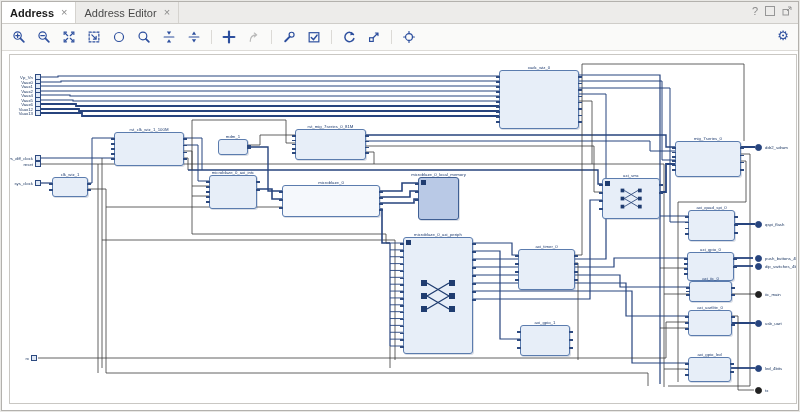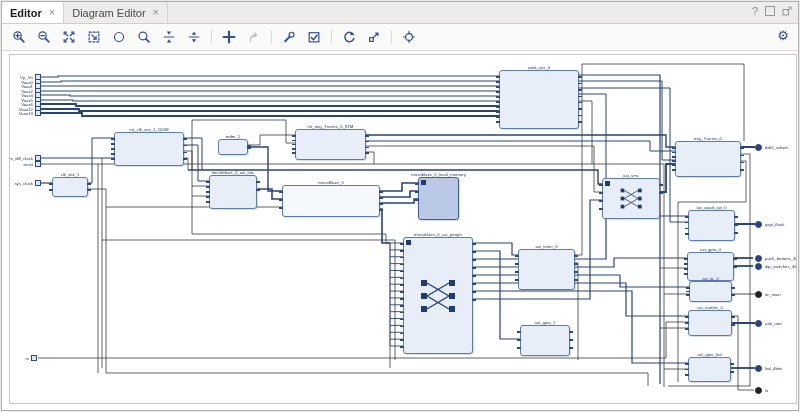--- a/index.html
+++ b/index.html
@@ -31,25 +31,25 @@
   .plab.right{text-align:left}
   .psq{position:absolute;width:6px;height:6px;border:1px solid #2d4a80;background:#dfe8f5;box-sizing:border-box}
   .pcir{position:absolute;width:7px;height:7px;border-radius:50%;box-sizing:border-box}
 </style>
 </head>
 <body>
 
 <div class="panel">
   <div class="tabbar">
     <div class="tab active">
-      <span class="tlabel">Editor</span>
+      <span class="tlabel">Address</span>
       <span class="tclose">×</span>
     </div>
     <div class="tab">
-      <span class="tlabel">Diagram Editor</span>
+      <span class="tlabel">Address Editor</span>
       <span class="tclose">×</span>
     </div>
     <div class="wctrls">
       <span>?</span>
       <span class="maxbox"></span>
       <svg width="10" height="10" viewBox="0 0 10 10">
           <rect x="1" y="3.5" width="5.5" height="5.5" fill="none" stroke="#979797"></rect>
           <path d="M5 5 L9 1 M9 1 H6 M9 1 V4" stroke="#979797" fill="none"></path>
         </svg>
     </div>

